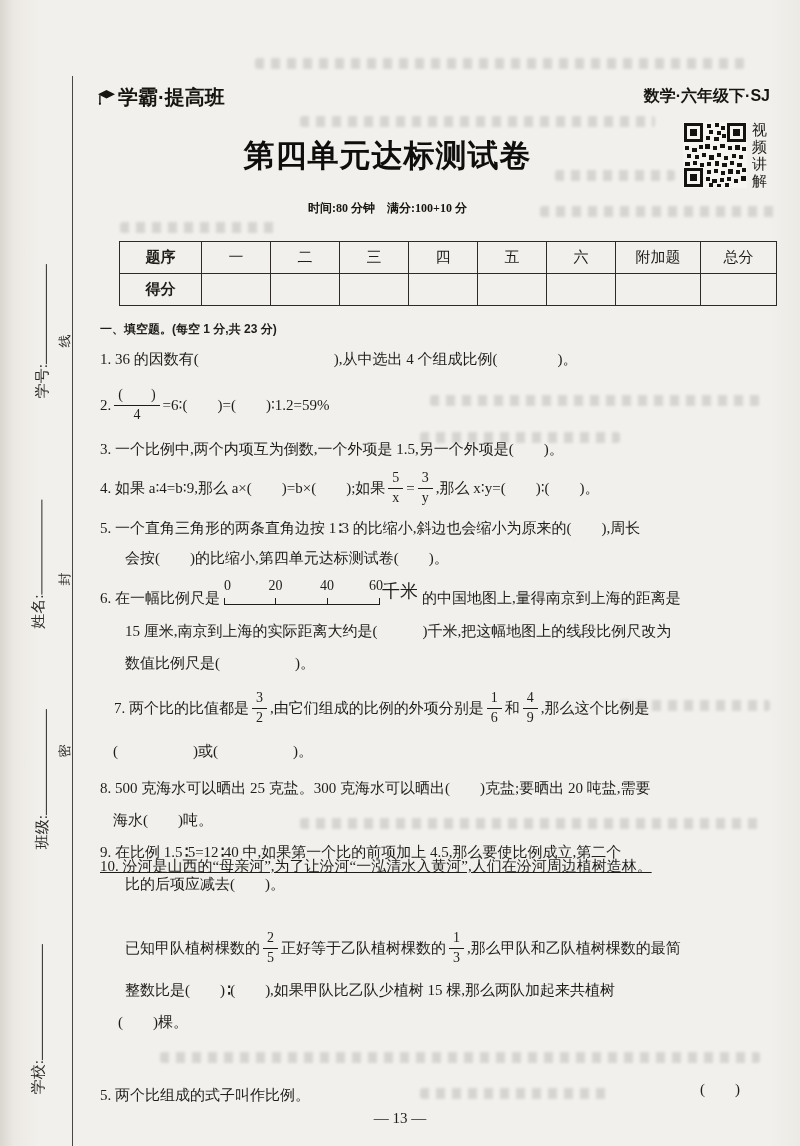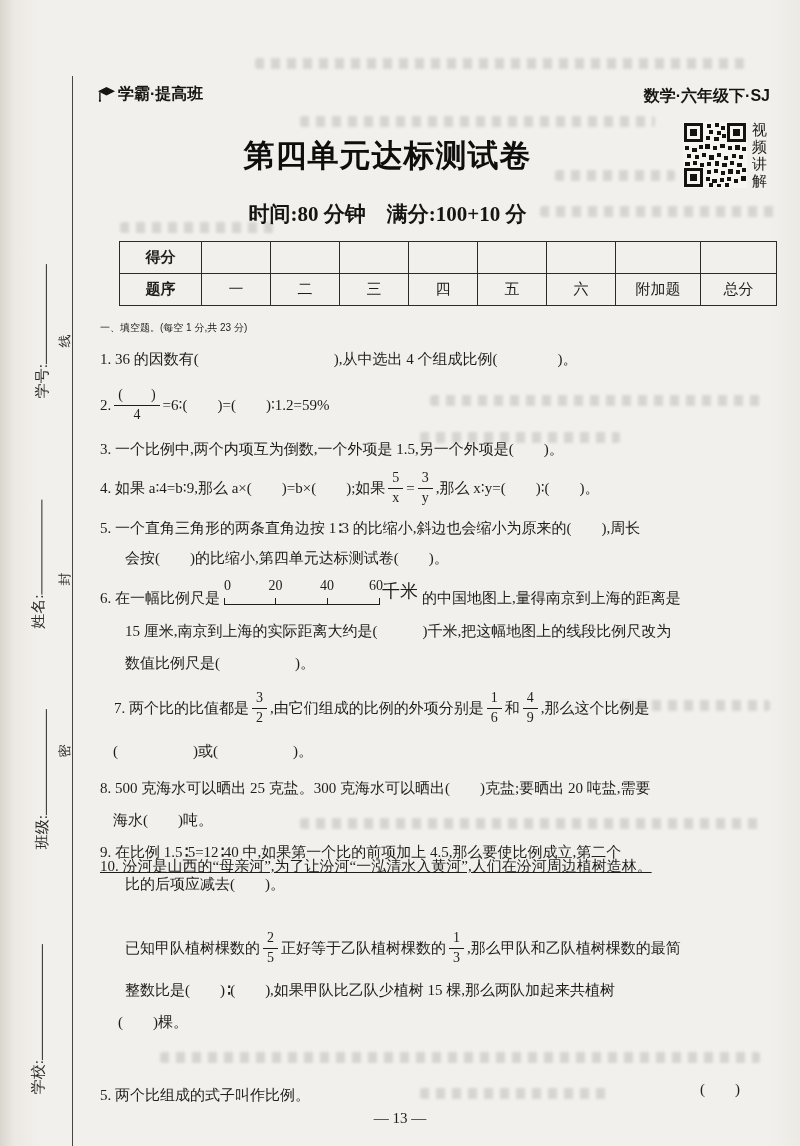--- a/index.html
+++ b/index.html
@@ -11,38 +11,38 @@
   .bl{position:absolute;height:11px;border-radius:3px;opacity:.16;filter:blur(1.6px);
       background:repeating-linear-gradient(90deg,#4a4a4a 0 9px,transparent 9px 16px);}
   
   .bind-line{position:absolute;left:72px;top:76px;bottom:0;width:0;border-left:1.6px solid #4a4741;}
   .sfield{position:absolute;transform:rotate(-90deg);transform-origin:center;
           white-space:nowrap;font-size:15px;color:#2a2824;text-align:left;}
   .sfield .blank{display:inline-block;border-bottom:1.3px solid #2a2824;height:.95em;vertical-align:baseline;}
   .seal{position:absolute;left:58px;transform:rotate(-90deg);font-size:13px;color:#2a2824;}
   
   .brand{position:absolute;left:98px;top:84px;display:flex;align-items:center;gap:3px;
-         font-family:"Liberation Sans","DejaVu Sans",sans-serif;font-weight:bold;font-size:16px;color:#17150f;}
+         font-family:"Liberation Sans","DejaVu Sans",sans-serif;font-weight:bold;font-size:20px;color:#17150f;}
   .edition{position:absolute;right:30px;top:86px;
            font-family:"Liberation Sans","DejaVu Sans",sans-serif;font-weight:bold;font-size:16px;color:#17150f;}
   .qr-wrap{position:absolute;left:683px;top:122px;display:flex;gap:5px;}
   .qr-label{display:flex;flex-direction:column;font-size:15px;line-height:17px;color:#1f1d1a;
             font-family:"Liberation Serif",serif;}
   .title{position:absolute;left:100px;width:575px;top:135px;text-align:center;
          font-size:31px;font-weight:900;letter-spacing:1px;color:#0f0e0c;}
   .subtitle{position:absolute;left:100px;width:575px;top:200px;text-align:center;
-            font-size:21px;font-weight:bold;color:#17150f;}
+            font-size:12px;font-weight:bold;color:#17150f;}
   
   table.score{position:absolute;left:119px;top:241px;border-collapse:collapse;table-layout:fixed;}
   table.score td{border:1.6px solid #2e2b26;height:31px;text-align:center;font-size:15px;padding:0;}
   td.hd{font-family:"Liberation Sans","DejaVu Sans",sans-serif;font-weight:bold;}
   
   .line{position:absolute;left:100px;font-size:15px;white-space:pre;color:#1f1d1a;}
   .fline{display:flex;align-items:center;}
-  .sec-h{font-family:"Liberation Sans","DejaVu Sans",sans-serif;font-weight:normal;font-size:10px;}
+  .sec-h{font-family:"Liberation Sans","DejaVu Sans",sans-serif;font-weight:bold;font-size:12px;}
   .frac{display:inline-flex;flex-direction:column;align-items:center;line-height:1.05;
         margin:0 3px;font-size:14px;}
   .frac .fnum{border-bottom:1.4px solid #1f1d1a;padding:0 4px 2px;}
   .frac .fden{padding-top:2px;}
   
   .scalebar{position:relative;width:156px;height:27px;margin:0 4px;flex:0 0 auto;}
   .sb-rule{position:absolute;left:0;right:0;bottom:3px;border-bottom:1.7px solid #1f1d1a;}
   .sb-tick{position:absolute;bottom:4px;width:0;height:6px;border-left:1.5px solid #1f1d1a;}
   .sb-num{position:absolute;top:-3px;font-size:14px;}
   .sb-unit{position:absolute;left:calc(100% + 2px);top:-2px;white-space:nowrap;font-size:18px;}
@@ -175,40 +175,40 @@
         <col style="width:69px">
         <col style="width:69px">
       <col style="width:69px">
         <col style="width:69px">
         <col style="width:69px">
         <col style="width:85px">
         <col style="width:76px">
     </colgroup>
     <tbody>
         <tr>
+      <td class="hd">题序</td>
+      <td>一</td>
+      <td>二</td>
+      <td>三</td>
+      <td>四</td>
+      <td>五</td>
+      <td>六</td>
+      <td>附加题</td>
+      <td>总分</td>
+    </tr>
+    <tr>
       <td class="hd">得分</td>
       <td></td>
           <td></td>
       <td></td>
           <td></td>
       <td></td>
           <td></td>
       <td></td>
           <td></td>
-    </tr>
-    <tr>
-      <td class="hd">题序</td>
-      <td>一</td>
-      <td>二</td>
-      <td>三</td>
-      <td>四</td>
-      <td>五</td>
-      <td>六</td>
-      <td>附加题</td>
-      <td>总分</td>
     </tr>
   </tbody>
     </table>
 
   <div class="line sec-h" style="top:321px;">一、填空题。(每空 1 分,共 23 分)</div>
 
   <div class="line" style="top:350px;">1. 36 的因数有(　　　　　　　　　),从中选出 4 个组成比例(　　　　)。</div>
 
   <div class="line fline" style="top:386px;height:38px;">
     <span>2.</span>

